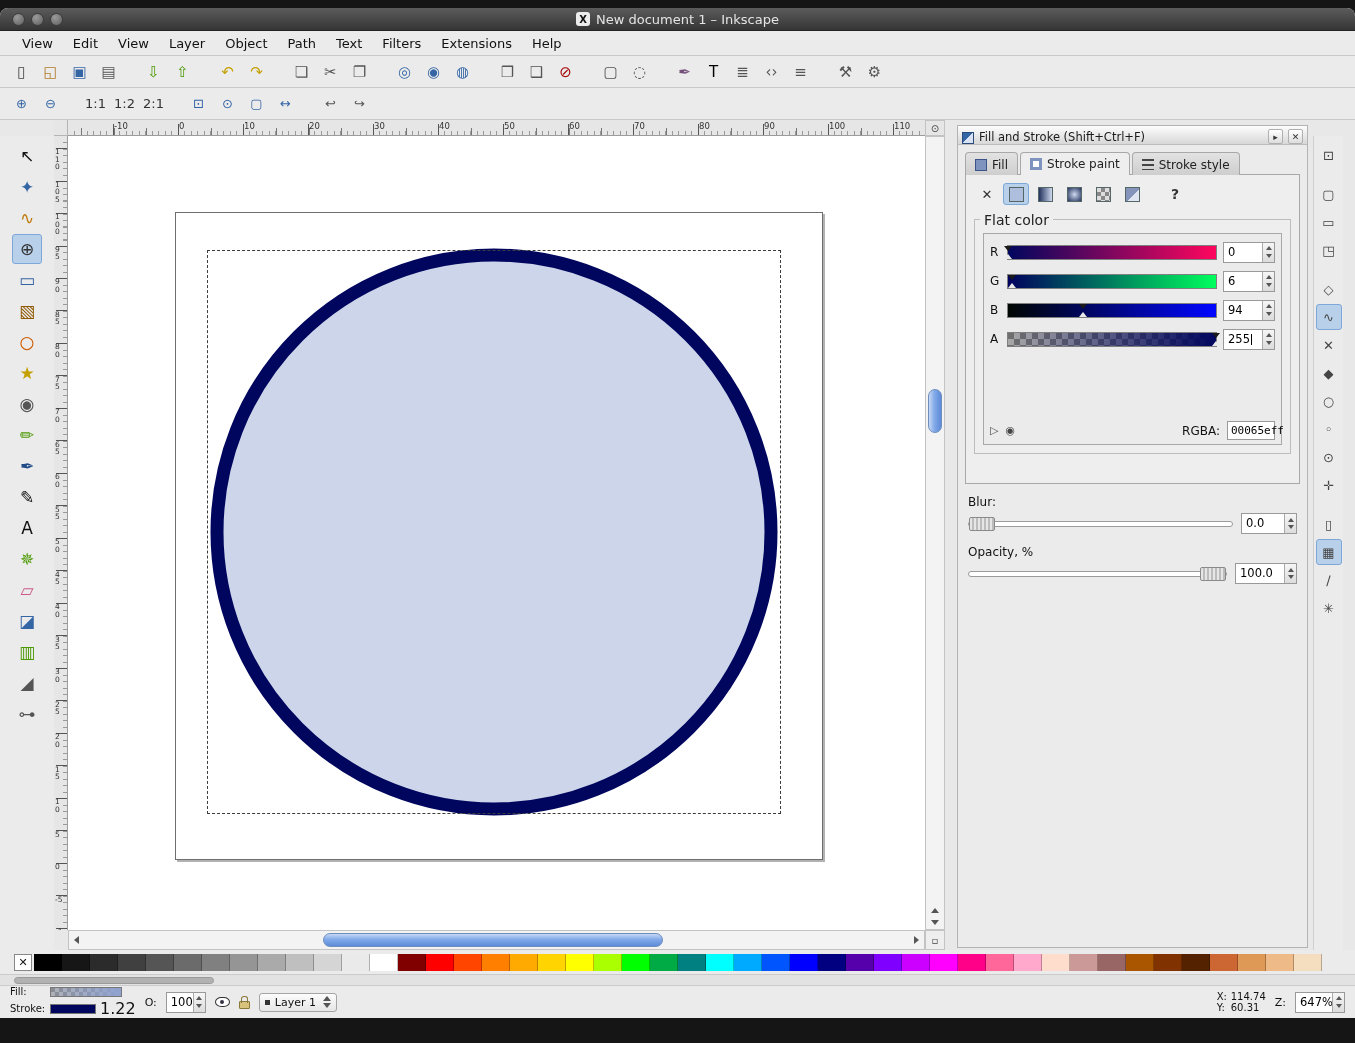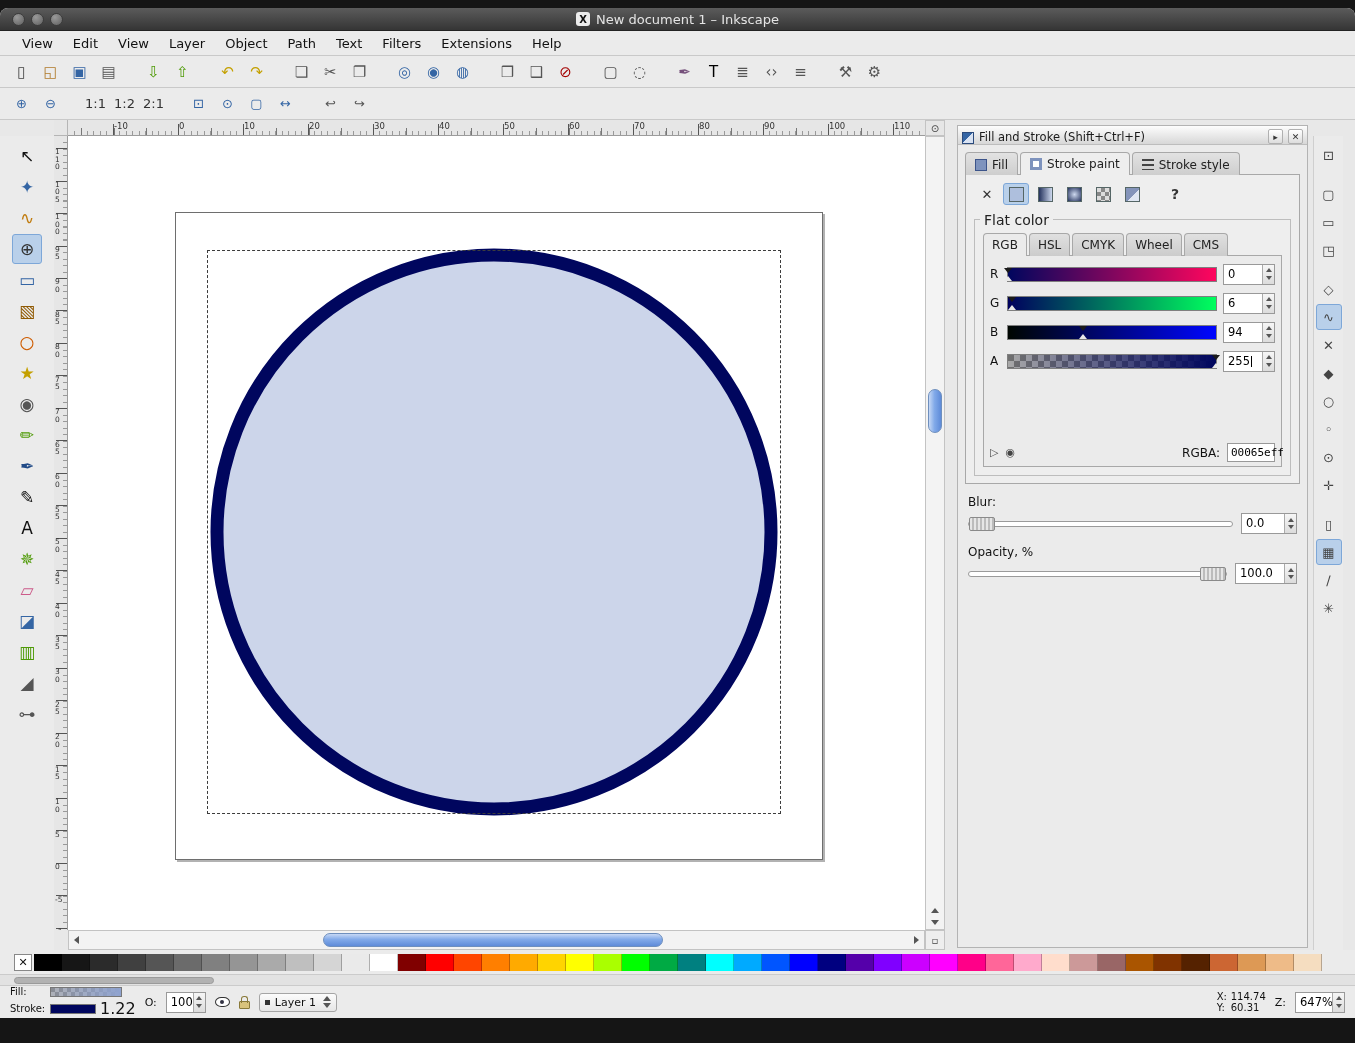--- a/index.html
+++ b/index.html
@@ -468,28 +468,20 @@
           <span class="pm">
               <i class="pm-ic swa"></i>
             </span>
           <span class="pm qbtn">
               <span class="pm-q">?</span>
             </span>
         </div>
 
         <div class="flat-frame">
           <span class="flat-label">Flat color</span>
-          <div class="cspace-tabs">
-
-          <span class="cstab active">RGB</span>
-              <span class="cstab">HSL</span>
-              <span class="cstab">CMYK</span>
-              <span class="cstab">Wheel</span>
-              <span class="cstab">CMS</span>
-            </div>
           <div class="cspace-body">
 
             <div class="crow">
               <span class="clabel">R</span>
               <div class="cslider" style="background: linear-gradient(to right, rgb(0, 6, 94), rgb(255, 6, 94));">
                 <span class="marker mtop" style="left: 0%;"></span>
                 <span class="marker mbot" style="left: 0%;"></span>
               </div>
               <span class="spin w52">
                 <span class="spin-val">0</span>

